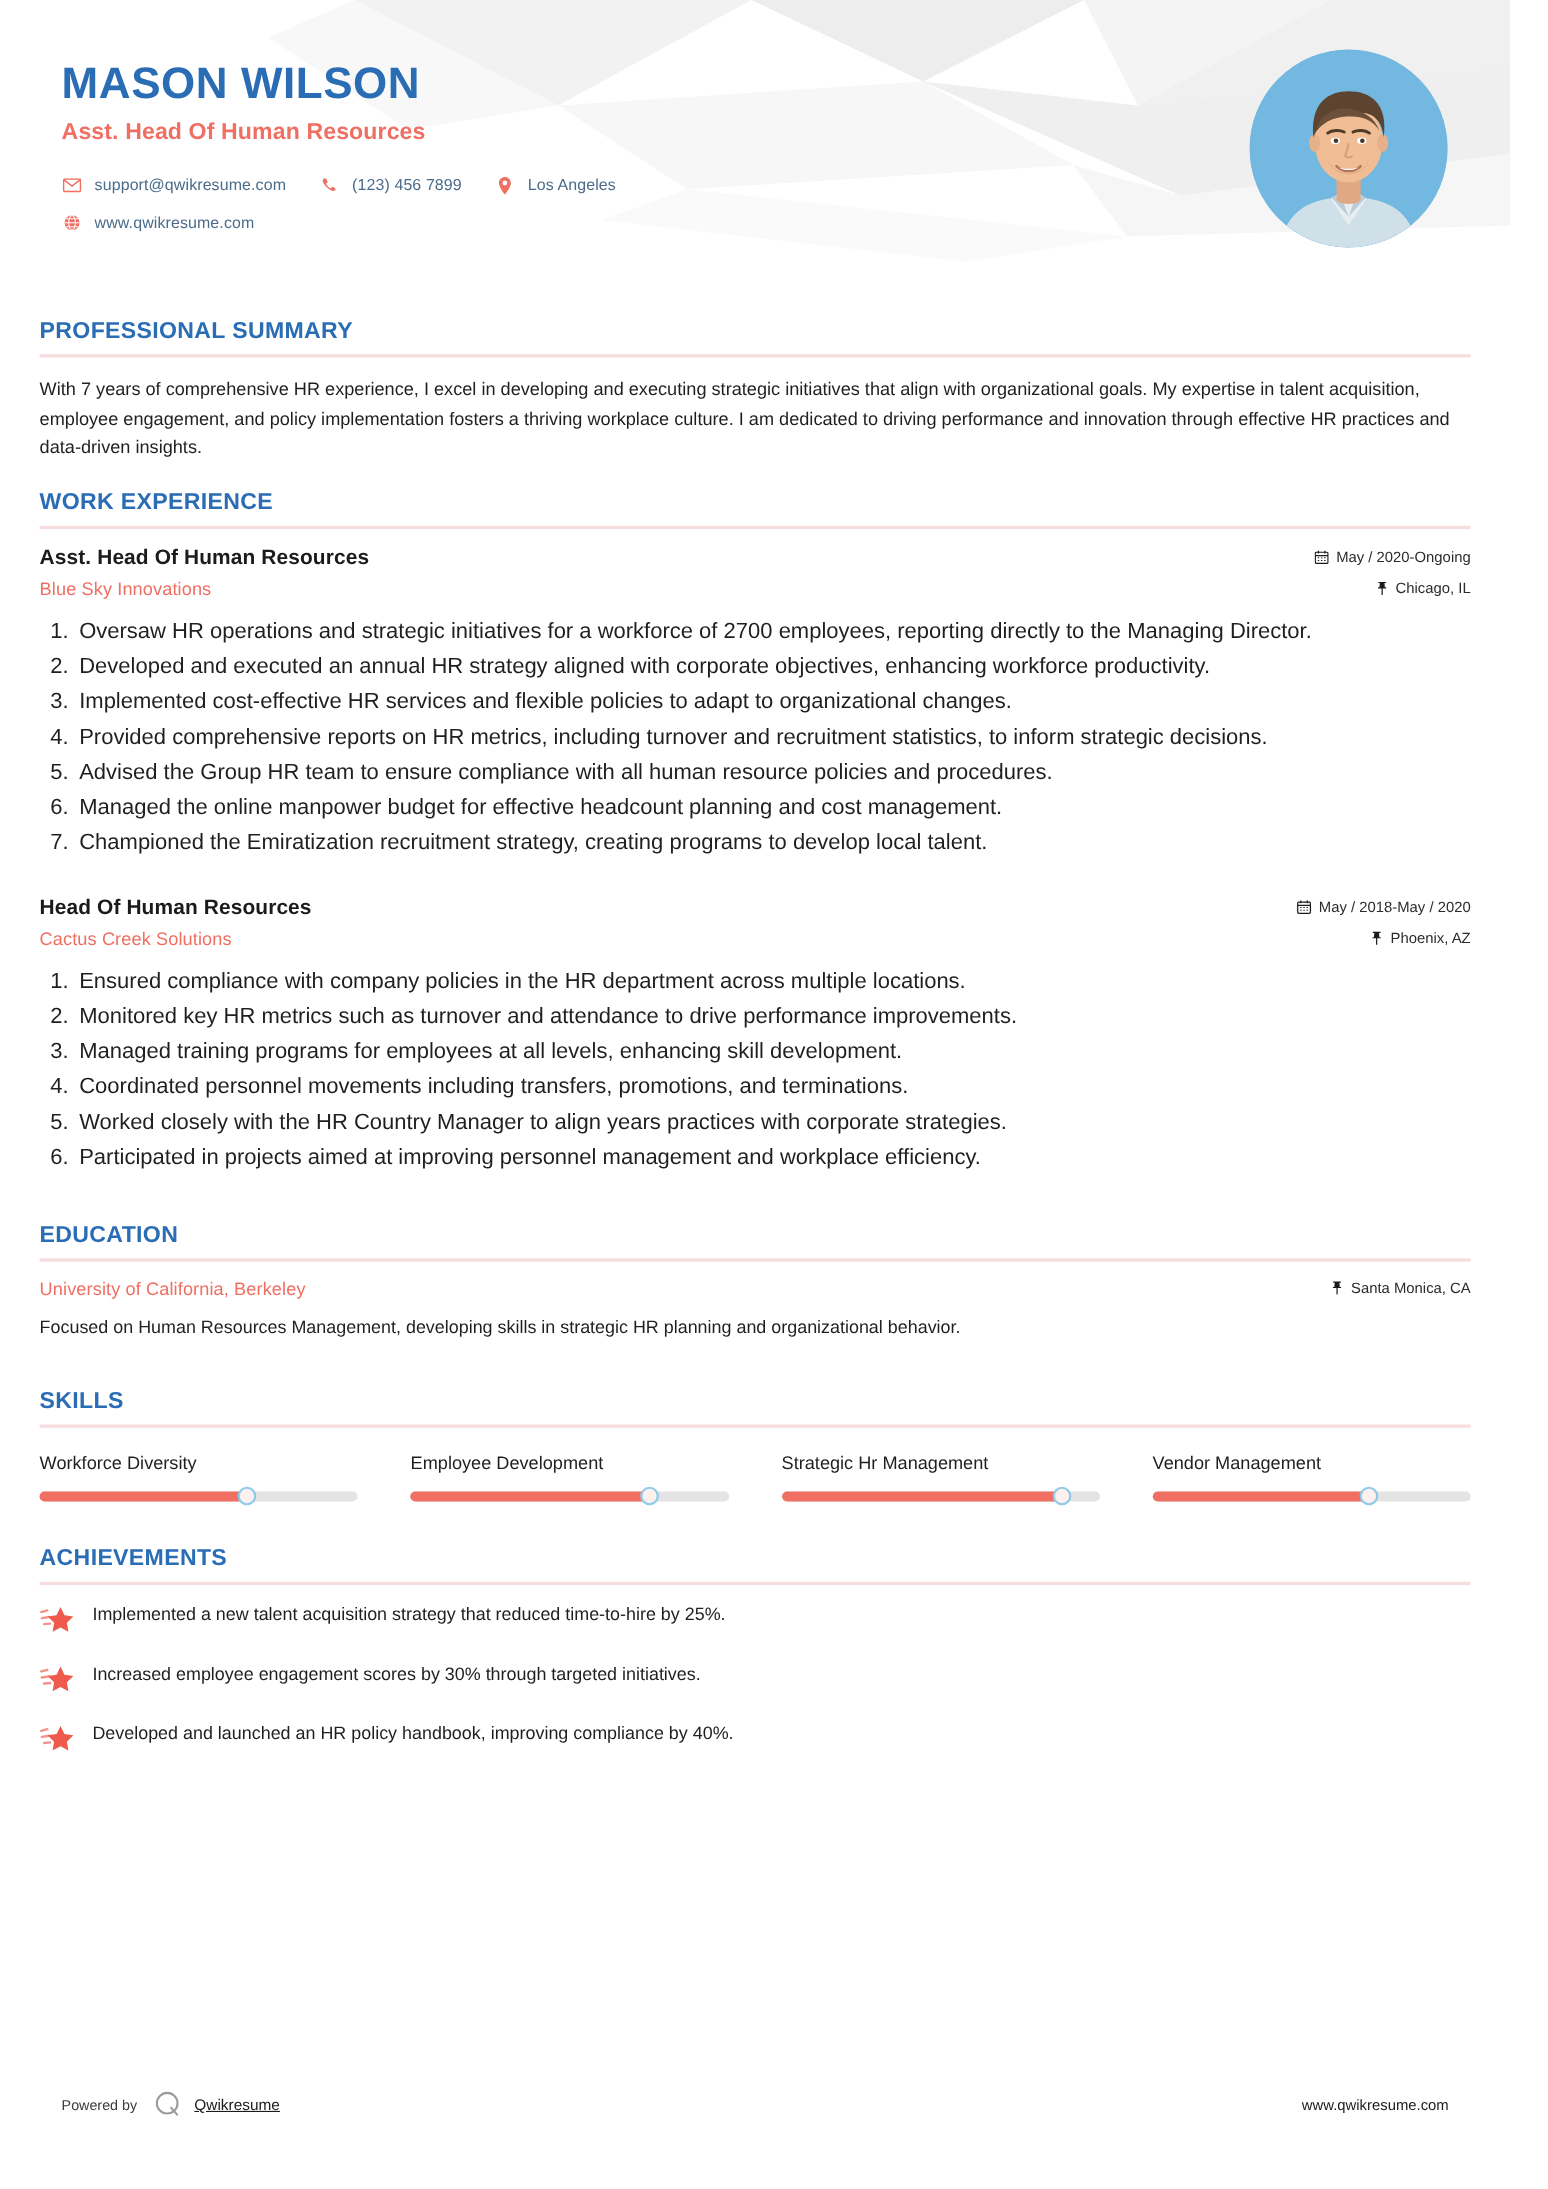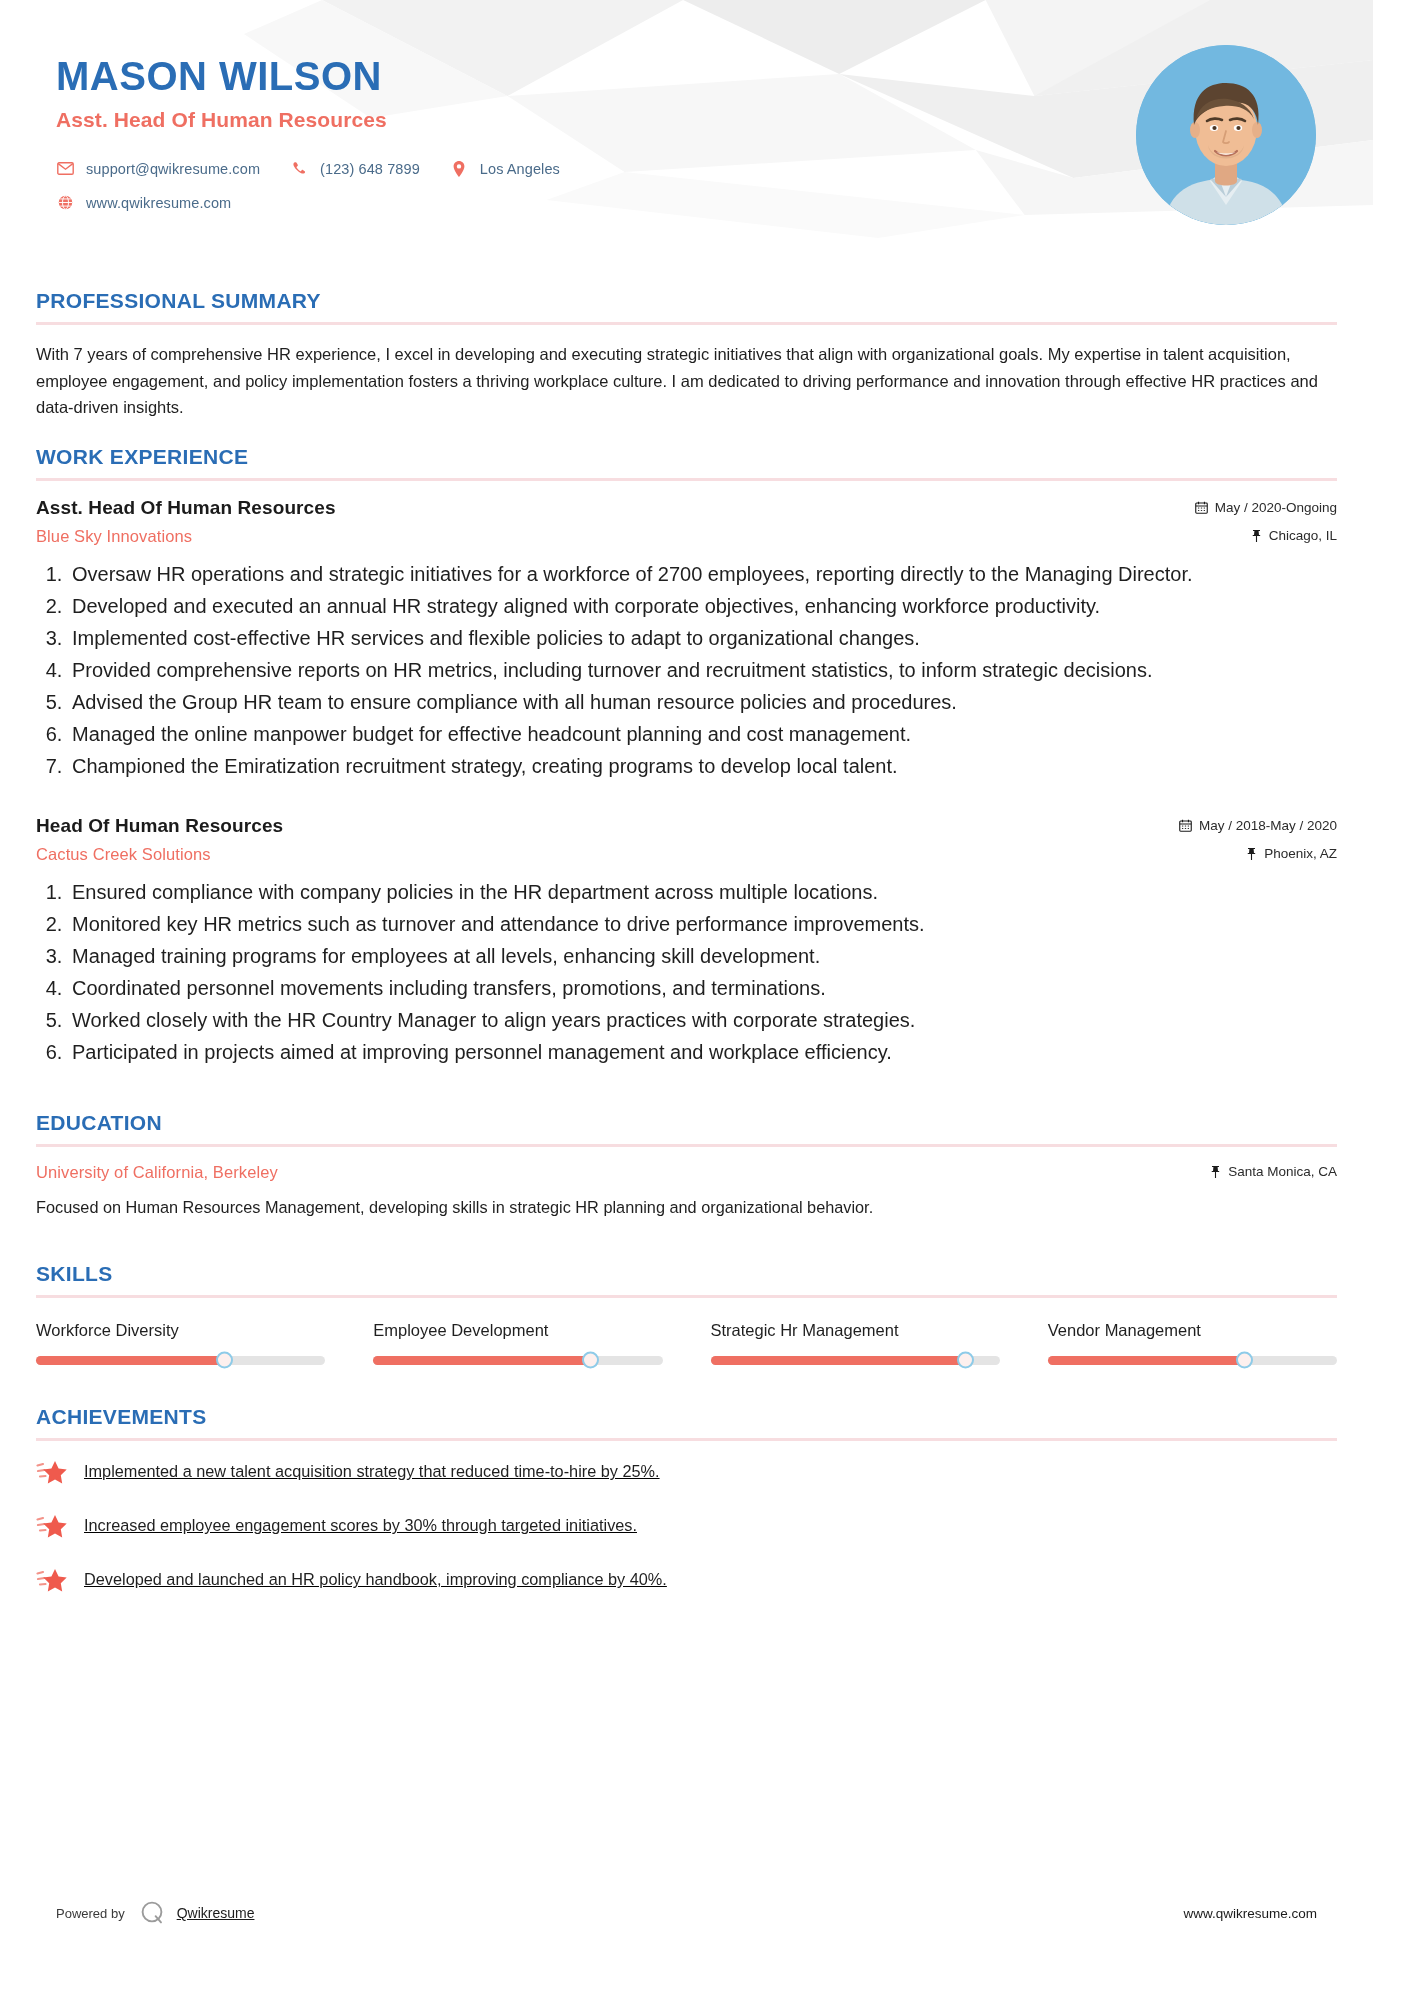--- a/index.html
+++ b/index.html
@@ -209,23 +209,22 @@
     transform: translateY(-50%);
     border-radius: 50%;
     background: #fdf0ee;
     border: 2px solid #8ecbe8;
   }
 
   
   .ach-list { margin-top: 10px; }
   .ach-item {
     display: flex;
-    align-items: center;
+    align-items: flex-start;
     margin-bottom: 24px;
-    text-decoration: underline;
   }
   .ach-ico {
     flex: 0 0 auto;
     width: 34px;
     height: 30px;
     margin-right: 14px;
     display: inline-flex;
     align-items: center;
   }
   .ach-txt {
@@ -309,21 +308,21 @@
             </span>
             <span class="contact-txt">support@qwikresume.com</span>
           </div>
 
           <div class="contact-item">
             <span class="contact-ico">
               <svg width="15" height="15" viewBox="0 0 16 16" fill="currentColor">
                 <path d="M3.2 1.2c-.5 0-1 .3-1.3.8-.5.9-.6 2 .2 3.6.8 1.6 2 3.1 3.3 4.3 1.3 1.3 2.8 2.4 4.4 3.1 1.5.7 2.6.5 3.4 0 .5-.3.7-.8.7-1.3 0-.3-.1-.6-.4-.8l-1.9-1.3c-.4-.3-1-.2-1.3.2l-.6.8c-.2.2-.5.3-.8.2-.8-.4-1.6-1-2.3-1.7-.7-.7-1.3-1.5-1.7-2.3-.1-.3 0-.6.2-.8l.8-.6c.4-.3.5-.9.2-1.3L4.9 1.9c-.2-.3-.5-.5-.9-.5z"></path>
               </svg>
             </span>
-            <span class="contact-txt">(123) 648 7899</span>
+            <span class="contact-txt">(123) 456 7899</span>
           </div>
 
           <div class="contact-item">
             <span class="contact-ico">
               <svg width="12" height="16" viewBox="0 0 12 16" fill="currentColor">
                 <path d="M6 0C3 0 .6 2.4.6 5.4.6 9.4 6 16 6 16s5.4-6.6 5.4-10.6C11.4 2.4 9 0 6 0zm0 7.6a2.2 2.2 0 110-4.4 2.2 2.2 0 010 4.4z"></path>
               </svg>
             </span>
             <span class="contact-txt">Los Angeles</span>
           </div>

